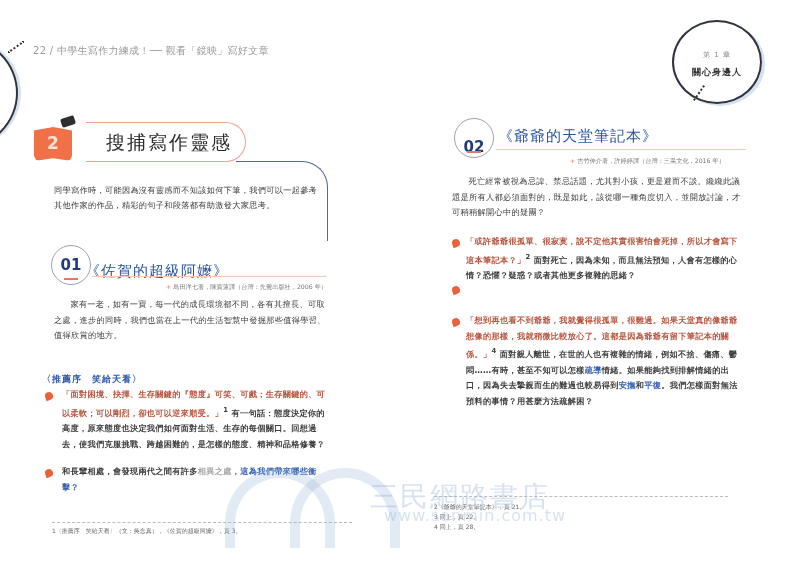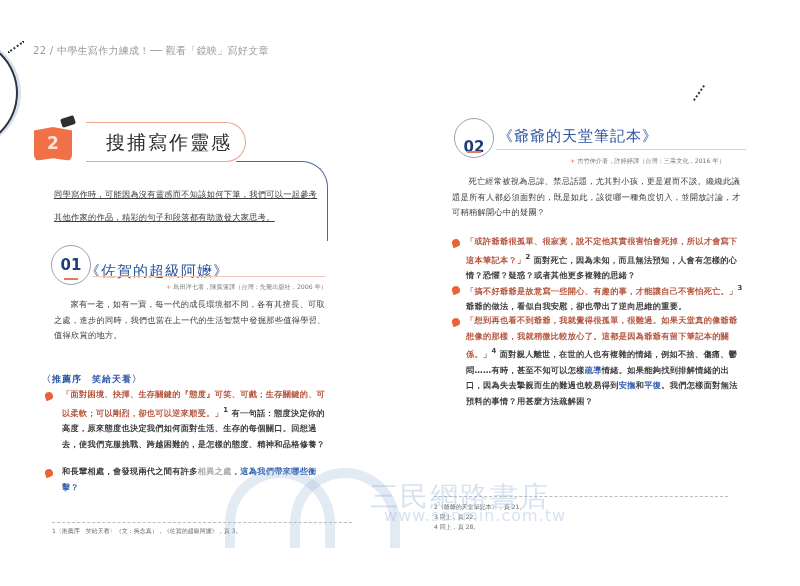--- a/index.html
+++ b/index.html
@@ -60,21 +60,21 @@
       position: absolute; left: 106px; top: 130px; font-size: 19px; color: #2b2b2b; letter-spacing: 2px;
     }
     .section-curve {
       position: absolute; left: 236px; top: 161px; width: 92px; height: 80px;
       border-top: 1.5px solid #4c6a9a; border-right: 1.5px solid #4c6a9a;
       border-radius: 0 26px 0 0;
     }
 
     .intro-text {
       position: absolute; left: 54px; top: 183px; width: 270px;
-      font-size: 8.2px; line-height: 23px; color: #3d3d3d; letter-spacing: 0.3px; text-decoration: underline;
+      font-size: 8.2px; line-height: 15px; color: #3d3d3d; letter-spacing: 0.3px;
     }
 
     
     .book-num-circle {
       position: absolute; width: 40px; height: 40px; border: 1.2px solid #9aa3b2; border-radius: 50%;
     }
     .book-num {
       position: absolute; width: 40px; text-align: center; font-size: 15px; font-weight: bold; color: #1f3d7a;
     }
     .book-num-underline { position: absolute; height: 1.5px; width: 14px; background: #e07a60; }
@@ -157,44 +157,44 @@
   <span class="pencil-icon" style="left:45px; top:469px;"></span>
   <p class="bullet" style="left:62px; top:464px; width:265px;">
     <span>和長輩相處，會發現兩代之間有許多</span><span class="soft">相異之處</span><span class="blue">，這為我們帶來哪些衝擊？</span>
   </p>
 
   <div class="footnote-rule" style="left:52px; top:522px; width:300px;"></div>
   <div class="footnote" style="left:52px; top:526px;">1〈推薦序　笑給天看〉（文：吳念真），《佐賀的超級阿嬤》，頁 3。</div>
 </div>
 
 <div class="page page-right">
+  <div class="chapter-badge">
+    <div class="chapter-num">第 1 章</div>
+    <div class="chapter-title">關心身邊人</div>
+  </div>
   <div class="chapter-dots"></div>
 
   <div class="book-num-circle" style="left:54px; top:118px;"></div>
   <div class="book-num" style="left:54px; top:138px;">02</div>
   <div class="book-num-underline" style="left:67px; top:151px;"></div>
   <div class="book-title" style="left:98px; top:127px;">《爺爺的天堂筆記本》</div>
   <div class="book-rule" style="left:96px; top:149px; width:250px;"></div>
   <div class="book-source" style="left:170px; top:157px;">
     <span class="plus">+</span><span>吉竹伸介著，許婷婷譯（台灣：三采文化，2016 年）</span>
   </div>
 
   <p class="body-text indent" style="left:52px; top:174px; width:290px;">死亡經常被視為忌諱、禁忌話題，尤其對小孩，更是避而不談。纔纔此議題是所有人都必須面對的，既是如此，該從哪一種角度切入，並開放討論，才可稍稍解開心中的疑團？</p>
 
   <span class="pencil-icon" style="left:52px; top:239px;"></span>
   <p class="bullet" style="left:66px; top:234px; width:278px;">
     <span class="quote">「或許爺爺很孤單、很寂寞，說不定他其實很害怕會死掉，所以才會寫下這本筆記本？」</span><sup>2</sup>
     <span>面對死亡，因為未知，而且無法預知，人會有怎樣的心情？恐懼？疑惑？或者其他更多複雜的思緒？</span>
   </p>
 
   <span class="pencil-icon" style="left:52px; top:286px;"></span>
-  <p class="bullet" style="left:66px; top:281px; width:278px;">
-    <span class="quote">「搞不好爺爺是故意寫一些開心、有趣的事，才能讓自己不害怕死亡。」</span><sup>3</sup>
-    <span>爺爺的做法，看似自我安慰，卻也帶出了逆向思維的重要。</span>
-  </p>
 
   <span class="pencil-icon" style="left:52px; top:318px;"></span>
   <p class="bullet" style="left:66px; top:313px; width:278px;">
     <span class="quote">「想到再也看不到爺爺，我就覺得很孤單，很難過。如果天堂真的像爺爺想像的那樣，我就稍微比較放心了。這都是因為爺爺有留下筆記本的關係。」</span><sup>4</sup>
     <span>面對親人離世，在世的人也有複雜的情緒，例如不捨、傷痛、鬱悶……有時，甚至不知可以怎樣</span><span class="blue">疏導</span><span>情緒。如果能夠找到排解情緒的出口，因為失去摯親而生的難過也較易得到</span><span class="blue">安撫</span><span>和</span><span class="blue">平復</span><span>。我們怎樣面對無法預料的事情？用甚麼方法疏解困？</span>
   </p>
 
   <div class="footnote-rule" style="left:34px; top:496px; width:294px;"></div>
   <div class="footnote" style="left:34px; top:502px;">2《爺爺的天堂筆記本》，頁 21。</div>
   <div class="footnote" style="left:34px; top:512px;">3 同上，頁 22。</div>

